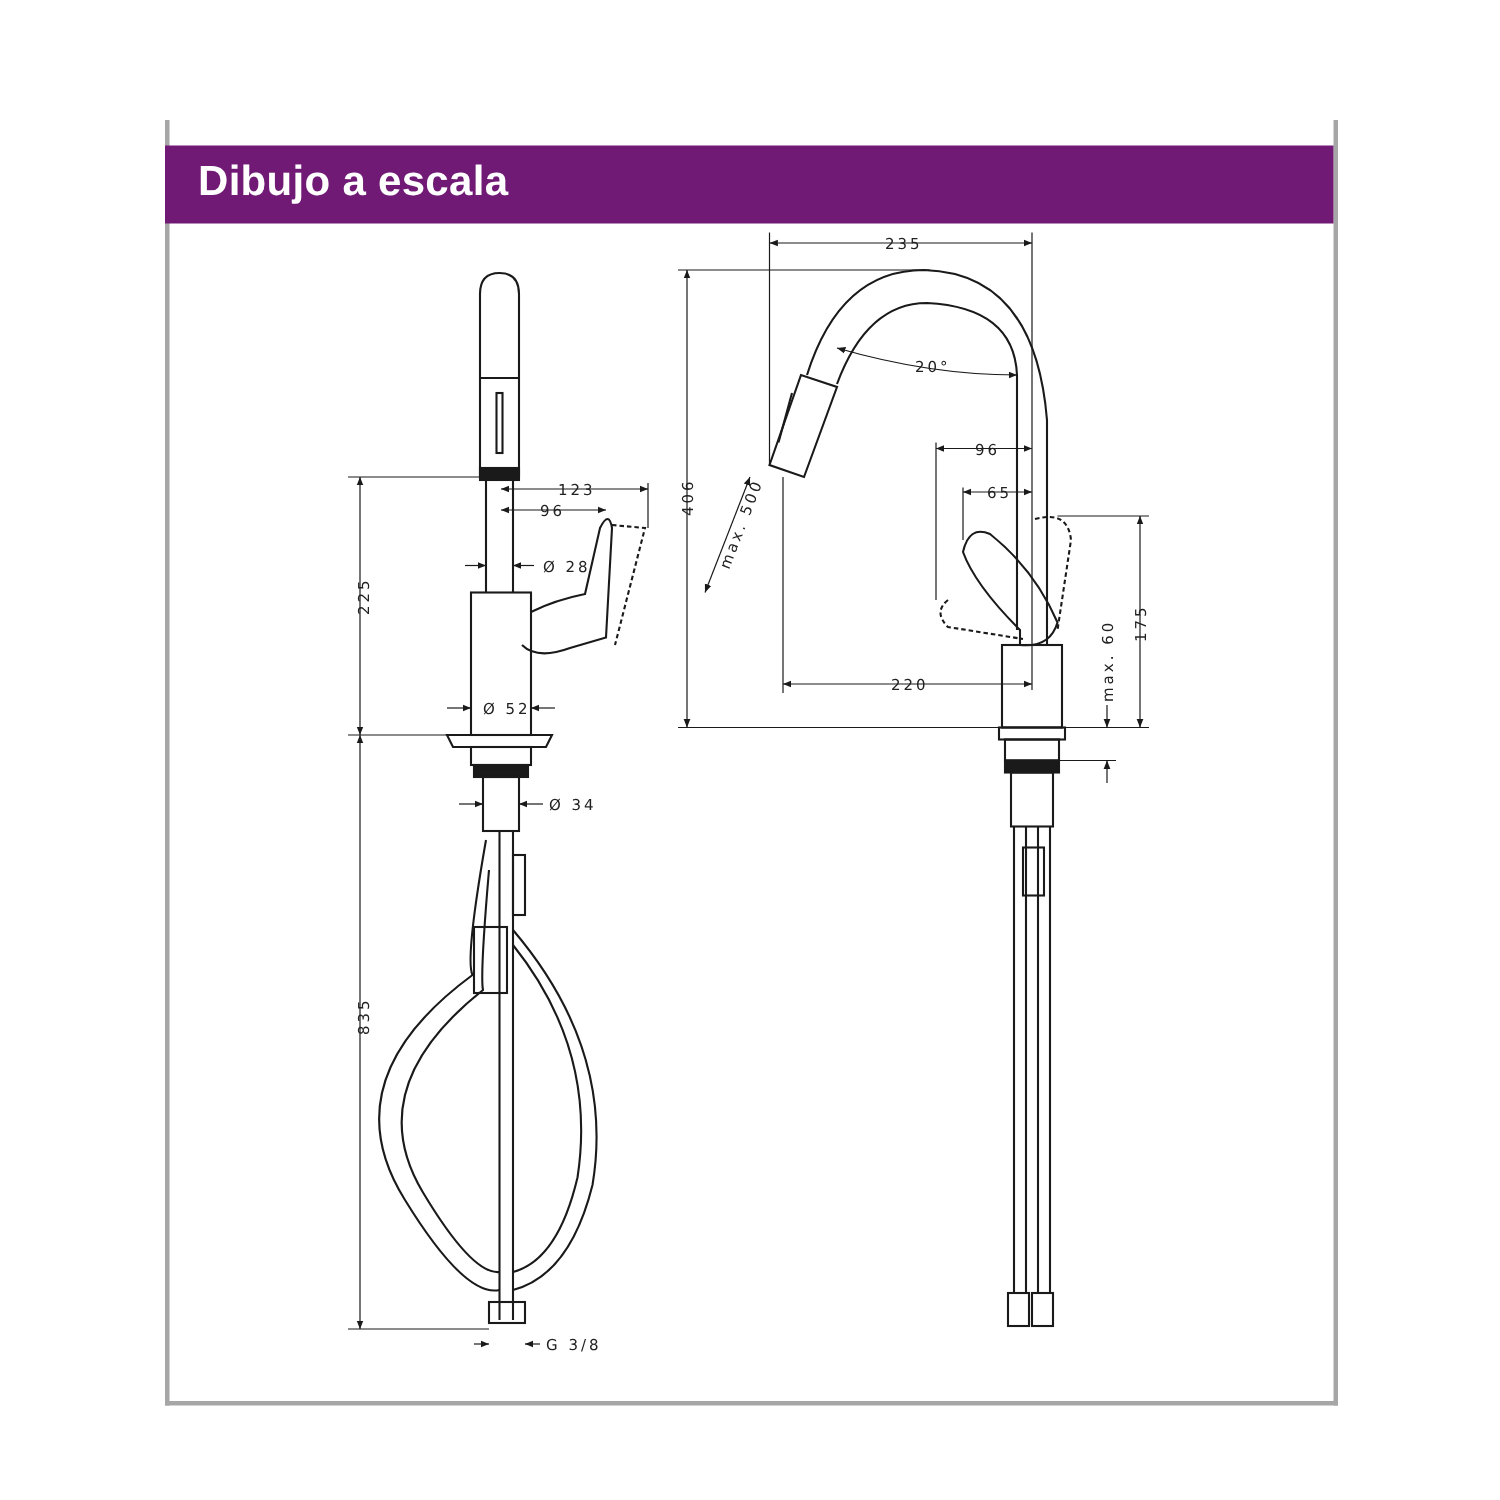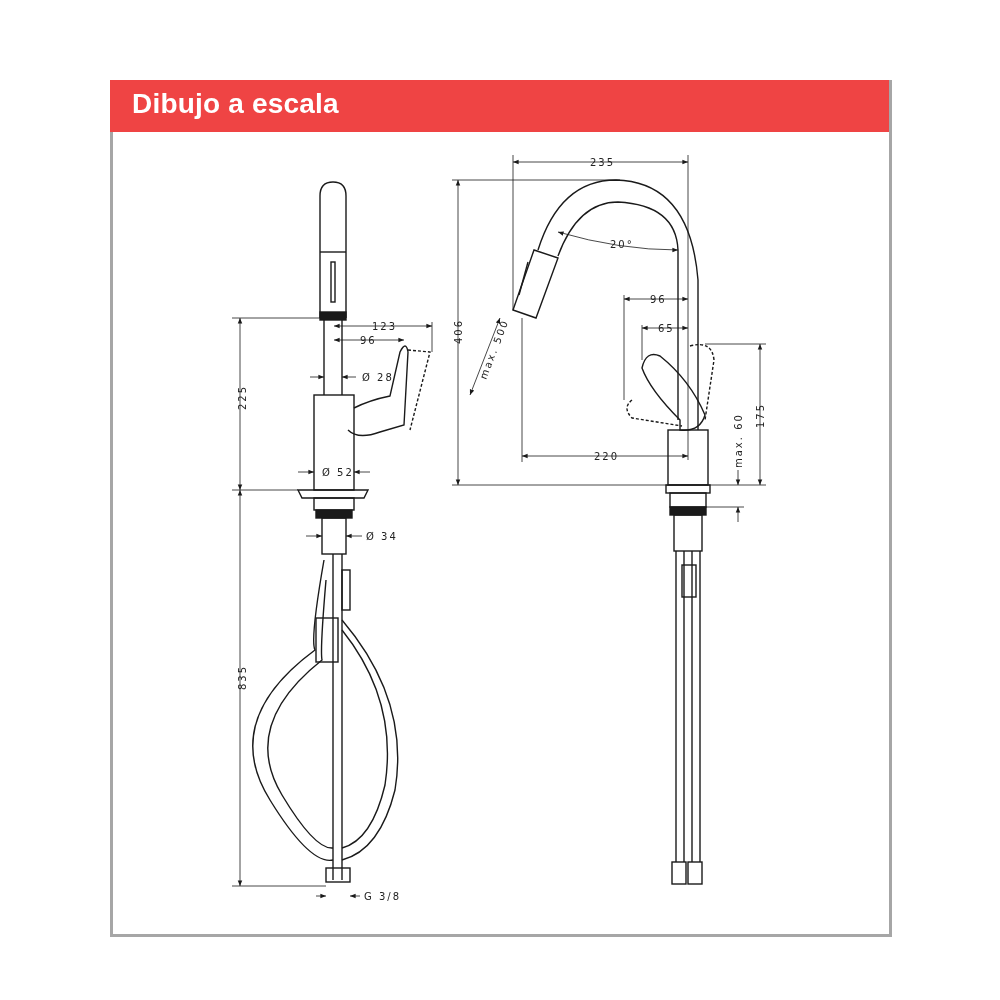--- a/index.html
+++ b/index.html
@@ -2,22 +2,22 @@
 <html><head>
 <meta charset="utf-8">
 <style>
   html, body { margin: 0; padding: 0; background: #ffffff; }
   body { width: 1000px; height: 1000px; position: relative; overflow: hidden; }
   .frame {
     position: absolute; left: 110px; top: 80px; width: 776px; height: 854px;
     border: 3px solid #a6a6a6; border-top: none; background: #fff;
   }
   .header {
-    position: absolute; left: 110px; top: 80px; width: 779px; height: 52px;
-    background: #ef4444;
+    position: absolute; left: 110px; top: 97px; width: 779px; height: 52px;
+    background: #701a75;
   }
   .header-title {
     position: absolute; left: 22px; top: 8px;
     font-family: "Liberation Sans", sans-serif; font-weight: bold;
     font-size: 28px; color: #ffffff; letter-spacing: 0.2px;
   }
   svg.drawing { position: absolute; left: 0; top: 0; }
   .dim { font-family: "DejaVu Sans", sans-serif; font-size: 10px; fill: #222; letter-spacing: 2px; }
 </style>
 </head>

